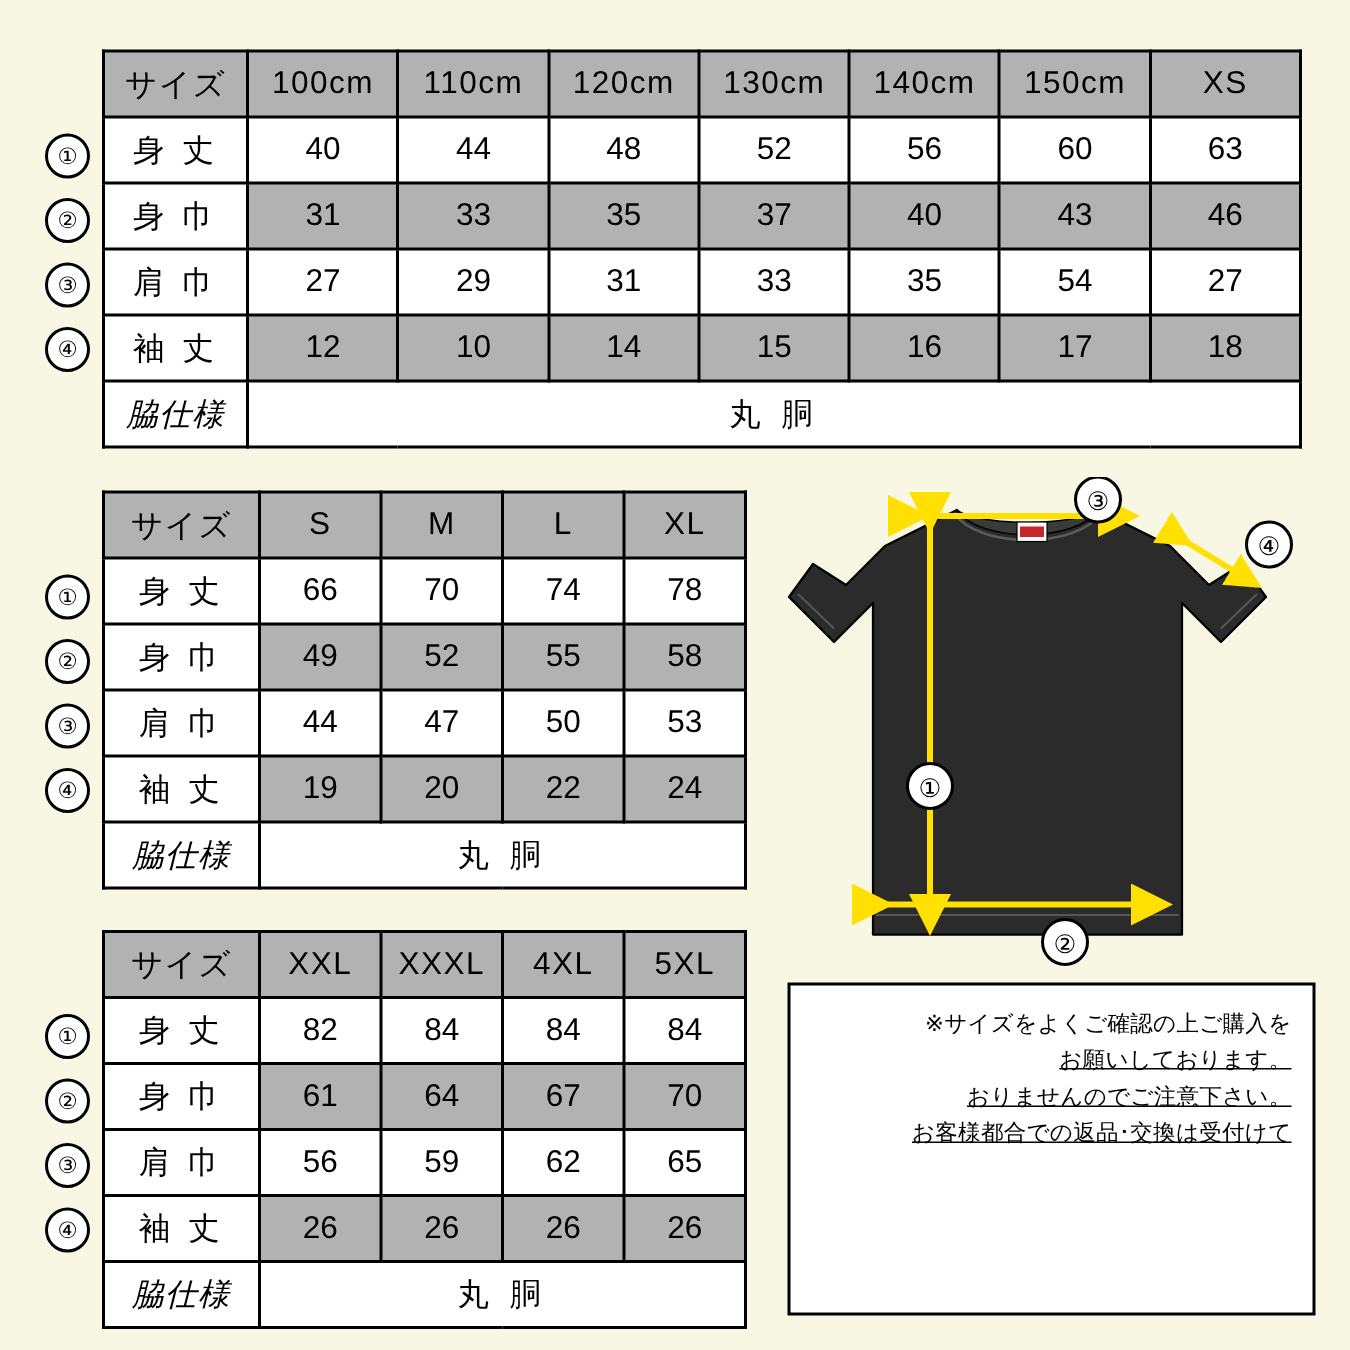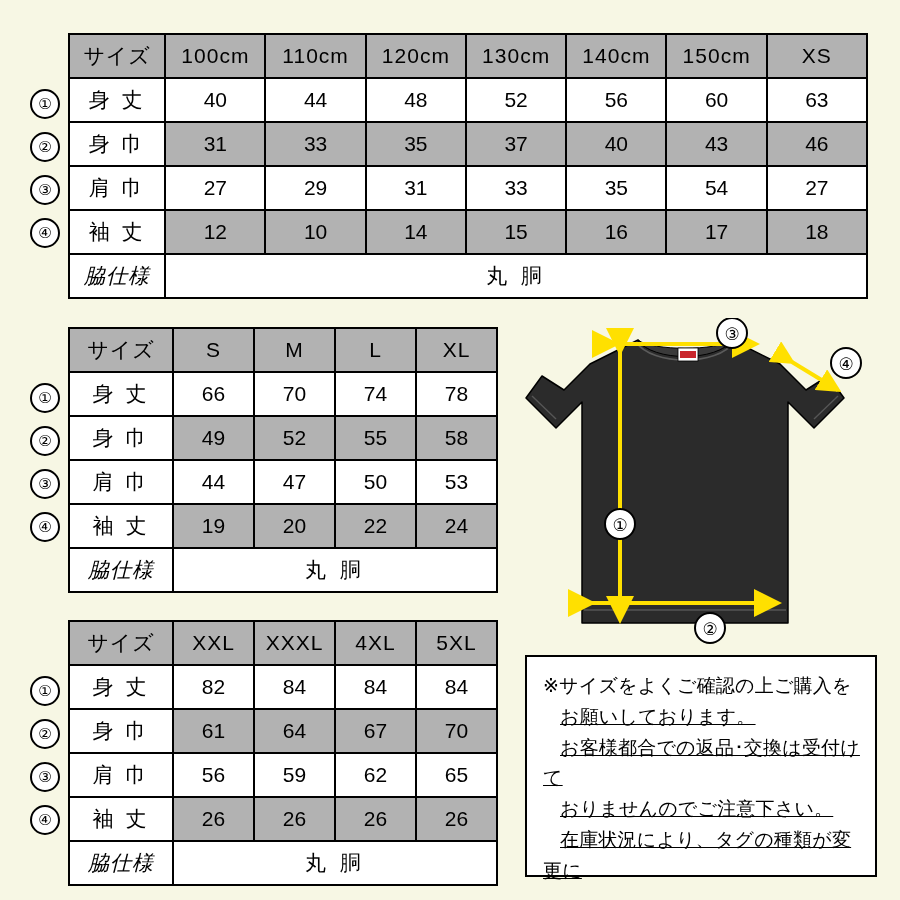--- a/index.html
+++ b/index.html
@@ -89,24 +89,25 @@
     top: 655px;
     width: 352px;
     height: 222px;
     border: 2px solid #000;
     background: #ffffff;
     box-sizing: border-box;
     padding: 14px 14px 10px 16px;
   }
   #notes p {
     margin: 0;
-    font-size: 19px;
+    font-size: 15px;
     line-height: 1.62;
     letter-spacing: 0.2px;
     text-indent: 0;
+    text-align: right;
   }
   #notes p.indent { text-indent: 17px; text-decoration: underline; }
 </style>
 </head>
 <body>
 
 <div class="page">
 
   <table class="size-table" id="table1">
     <colgroup>
@@ -342,18 +343,17 @@
       <g>
         <circle cx="190" cy="310" r="15" fill="#fff" stroke="#000" stroke-width="2"></circle>
         <text x="190" y="317" font-size="17" text-anchor="middle" font-family="DejaVu Sans, sans-serif" fill="#000">②</text>
       </g>
     </svg>
   </div>
 
   <div id="notes">
     <p>※サイズをよくご確認の上ご購入を</p>
     <p class="indent">お願いしております。</p>
+    <p class="indent">おりませんのでご注意下さい。</p>
     <p class="indent">お客様都合での返品･交換は受付けて</p>
-    <p class="indent">おりませんのでご注意下さい。</p>
-    <p class="indent">在庫状況により、タグの種類が変更に</p>
   </div>
 
 </div>
 
 </body></html>

